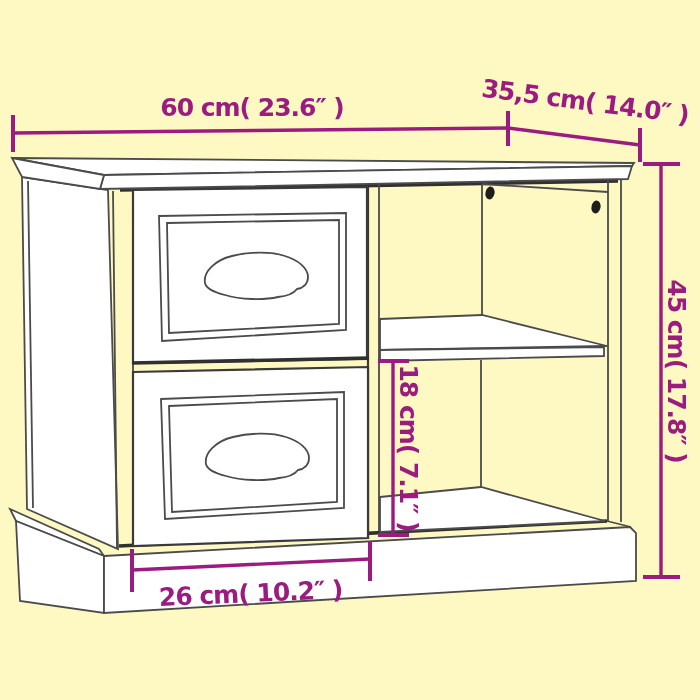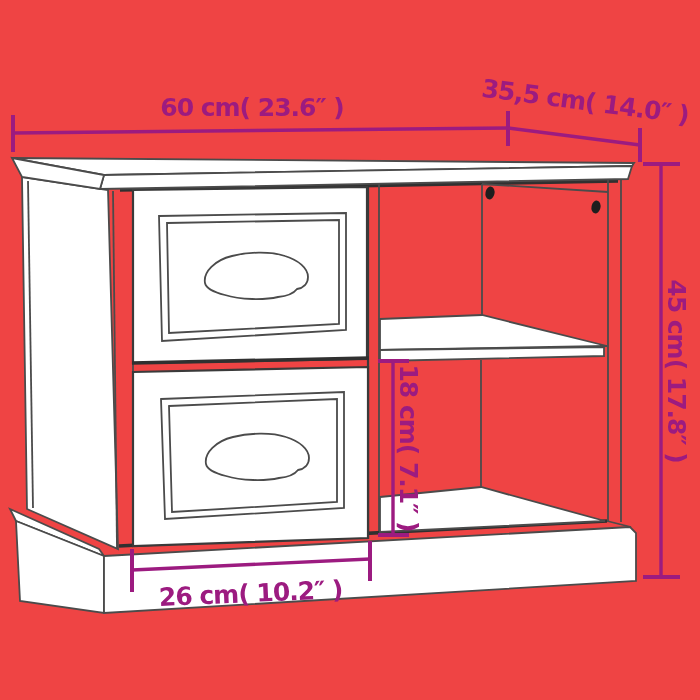--- a/index.html
+++ b/index.html
@@ -1,16 +1,16 @@
 <!DOCTYPE html>
 <html><head>
 <meta charset="utf-8">
 <style>
   html,body{margin:0;padding:0;background:#ffffff;}
-  .stage{width:700px;height:700px;position:relative;background:#ef4444;overflow:hidden;}
+  .stage{width:700px;height:700px;position:relative;background:#fef9c3;overflow:hidden;}
   svg{display:block;}
   .dim-text{
     font-family:"DejaVu Sans","Liberation Sans",sans-serif;
     font-weight:700;
     font-size:25px;
     letter-spacing:-1px;
     fill:#9C1B80;
   }
   .thin{stroke:#4b4b4b;stroke-width:1.8;fill:none;}
   .thin-f{stroke:#4b4b4b;stroke-width:1.8;fill:#ffffff;}

